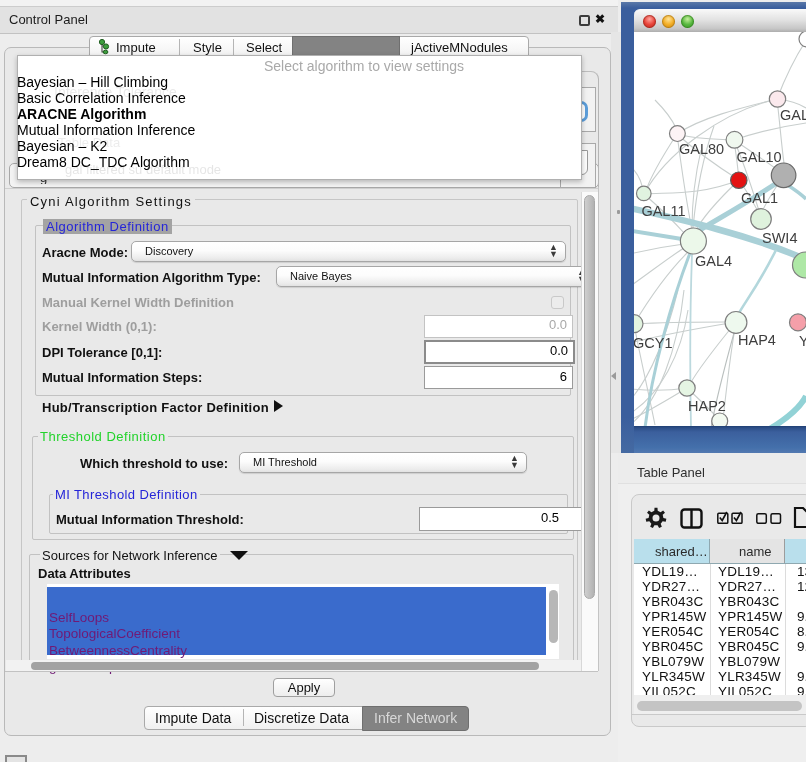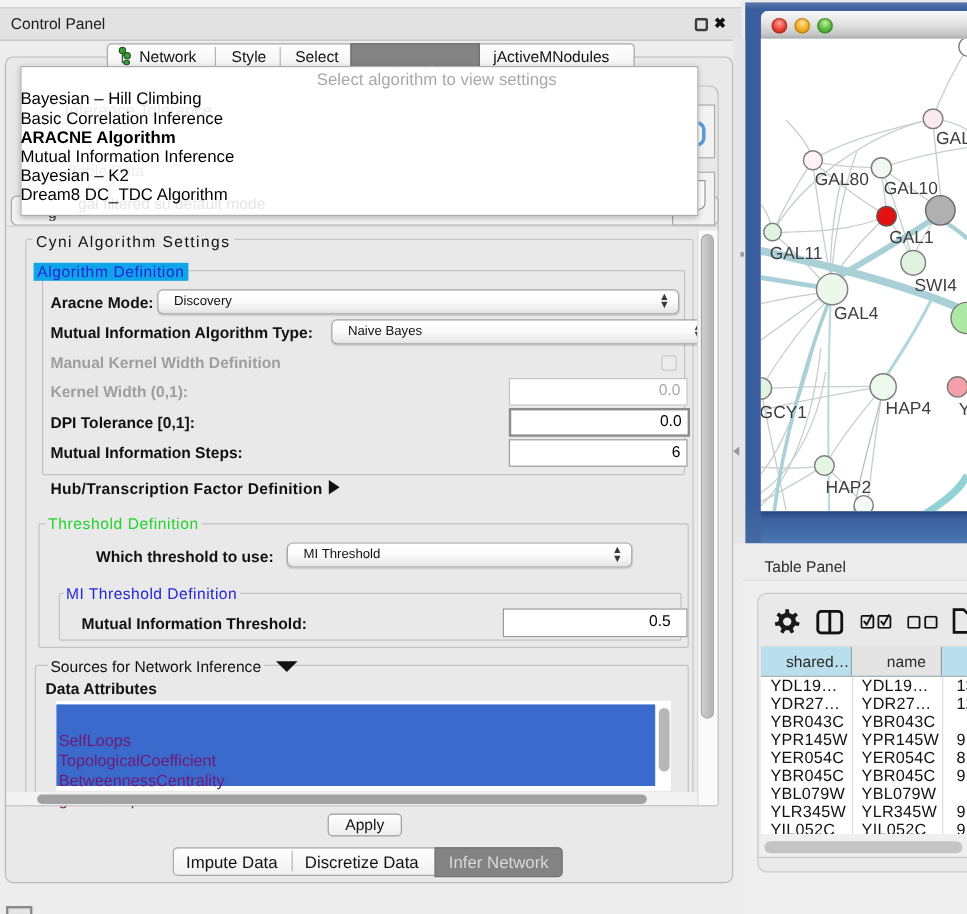--- a/index.html
+++ b/index.html
@@ -33,35 +33,35 @@
 <div class="abs" style="left:89px;top:36px;width:438px;height:22px;background:linear-gradient(180deg,#ffffff,#f0f0f0);border:1px solid #a9a9a9;border-radius:4px;"></div>
 <div class="abs" style="left:292px;top:36px;width:106px;height:23px;background:#838383;border:1px solid #6f6f6f;"></div>
 <div class="abs" style="left:179px;top:39px;width:1px;height:17px;background:#b5b5b5;"></div>
 <div class="abs" style="left:233px;top:39px;width:1px;height:17px;background:#b5b5b5;"></div>
 <svg class="abs" style="left:96px;top:38px;" width="14" height="17" viewBox="0 0 14 17">
   <path d="M6 5 L6 14 L8 14 M6 8 L9 8" stroke="#555" stroke-width="1.2" fill="none"></path>
   <circle cx="6" cy="4" r="2.6" fill="#3d9e3d" stroke="#1e5c1e"></circle>
   <circle cx="10" cy="8.5" r="2.6" fill="#3d9e3d" stroke="#1e5c1e"></circle>
   <ellipse cx="9.5" cy="14" rx="2.4" ry="1.8" fill="#3d9e3d" stroke="#1e5c1e"></ellipse>
 </svg>
-<div class="abs lbl" style="left:116px;top:40px;">Network</div>
+<div class="abs lbl" style="left:116px;top:40px;">Impute</div>
 <div class="abs lbl" style="left:193px;top:40px;">Style</div>
 <div class="abs lbl" style="left:246px;top:40px;">Select</div>
 <div class="abs lbl" style="left:306px;top:40px;color:#d8d8d8;margin-top:12px;">Cyni Toolbox</div>
 <div class="abs lbl" style="left:411px;top:40px;">jActiveMNodules</div>
 
 <div class="abs" style="left:9px;top:163px;width:588px;height:23px;border:1px solid #a8a8a8;border-radius:5px;background:#f3f3f3;"></div>
 <div class="abs" style="left:5px;top:188px;width:593px;height:1px;background:#cfcfcf;"></div>
 <div class="abs" style="left:40px;top:170px;width:10px;height:14px;overflow:hidden;font-size:13px;color:#333;">g</div>
 
 <div class="abs grp" style="left:21px;top:199px;width:555px;height:470px;border-color:#c6c6c6;"></div>
 <div class="abs" style="left:27px;top:194px;background:#e9e9e9;padding:0 3px;font-size:13px;color:#111;letter-spacing:1.2px;">Cyni Algorithm Settings</div>
 
 <div class="abs grp" style="left:35px;top:225px;width:534px;height:169px;"></div>
-<div class="abs" style="left:28px;top:219px;background:#0ea5e9;padding:0 3px;font-size:13px;color:#2525d8;letter-spacing:0.5px;">Algorithm Definition</div>
+<div class="abs" style="left:43px;top:219px;background:#a3a3a3;padding:0 3px;font-size:13px;color:#2525d8;letter-spacing:0.5px;">Algorithm Definition</div>
 
 <div class="abs lbl bold" style="left:42px;top:245px;">Aracne Mode:</div>
 <div class="combo" style="left:131px;top:241px;width:433px;height:19px;">
   <span class="txt">Discovery</span>
   <span class="spin" style="right:7px;top:2px;">▲<br>▼</span>
 </div>
 
 <div class="abs lbl bold" style="left:42px;top:270px;">Mutual Information Algorithm Type:</div>
 <div class="combo" style="left:276px;top:266px;width:288px;height:19px;padding-left:28px;">
   <span class="txt">Naive Bayes</span>
@@ -87,22 +87,22 @@
 <div class="abs" style="left:38px;top:429px;background:#e9e9e9;padding:0 2px;font-size:13px;color:#22d32b;letter-spacing:0.5px;">Threshold Definition</div>
 
 <div class="abs lbl bold" style="left:80px;top:456px;">Which threshold to use:</div>
 <div class="combo" style="left:239px;top:452px;width:286px;height:19px;">
   <span class="txt">MI Threshold</span>
   <span class="spin" style="right:7px;top:2px;">▲<br>▼</span>
 </div>
 
 <div class="abs grp" style="left:49px;top:494px;width:517px;height:38px;"></div>
 <div class="abs" style="left:53px;top:487px;background:#e9e9e9;padding:0 2px;font-size:13px;color:#2525d8;letter-spacing:0.4px;">MI Threshold Definition</div>
-<div class="abs lbl bold" style="left:56px;top:512px;margin-left:12px;">Mutual Information Threshold:</div>
-<div class="tfield" style="left:419px;top:507px;width:139px;height:20px;border:1px solid #9a9a9a;color:#000;padding:2px 13px 0 0;">0.5</div>
+<div class="abs lbl bold" style="left:56px;top:512px;">Mutual Information Threshold:</div>
+<div class="tfield" style="left:419px;top:507px;width:139px;height:20px;border:1px solid #9a9a9a;color:#000;padding:2px 24px 0 0;">0.5</div>
 
 <div class="abs grp" style="left:29px;top:554px;width:543px;height:115px;"></div>
 <div class="abs" style="left:40px;top:548px;background:#e9e9e9;padding:0 2px;font-size:13px;color:#111;">Sources for Network Inference</div>
 <div class="abs" style="left:230px;top:551px;width:0;height:0;border-top:9px solid #111;border-left:9px solid transparent;border-right:9px solid transparent;"></div>
 <div class="abs lbl bold" style="left:38px;top:566px;">Data Attributes</div>
 
 <div class="abs" style="left:47px;top:584px;width:512px;height:75px;background:#fff;"></div>
 <div class="abs" style="left:47px;top:586.5px;width:499px;height:68.5px;background:#3a6bcc;"></div>
 <div class="abs" style="left:49px;top:610px;font-size:13.5px;color:#701a75;line-height:16.4px;">SelfLoops<br>TopologicalCoefficient<br>BetweennessCentrality<br>gal4RGexp</div>
 <div class="abs" style="left:549px;top:590px;width:9px;height:53px;background:#b7b7b7;border-radius:5px;"></div>

